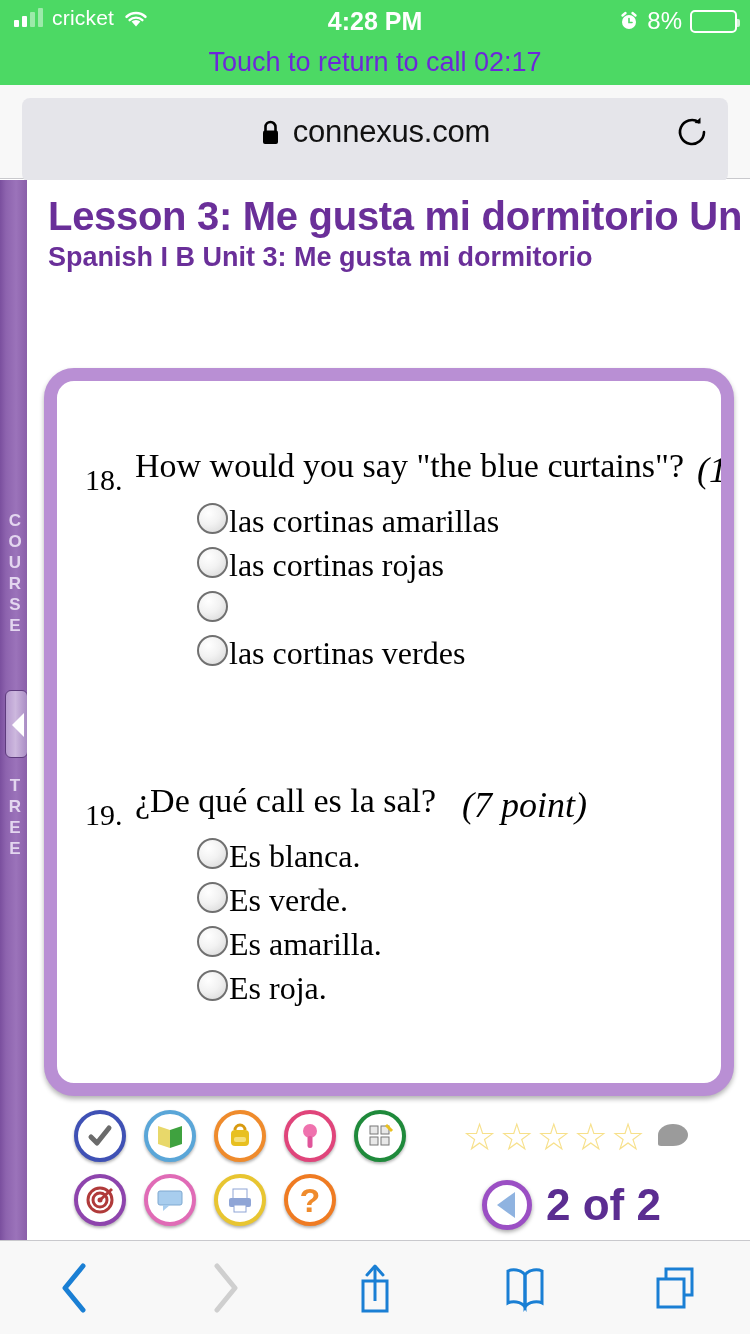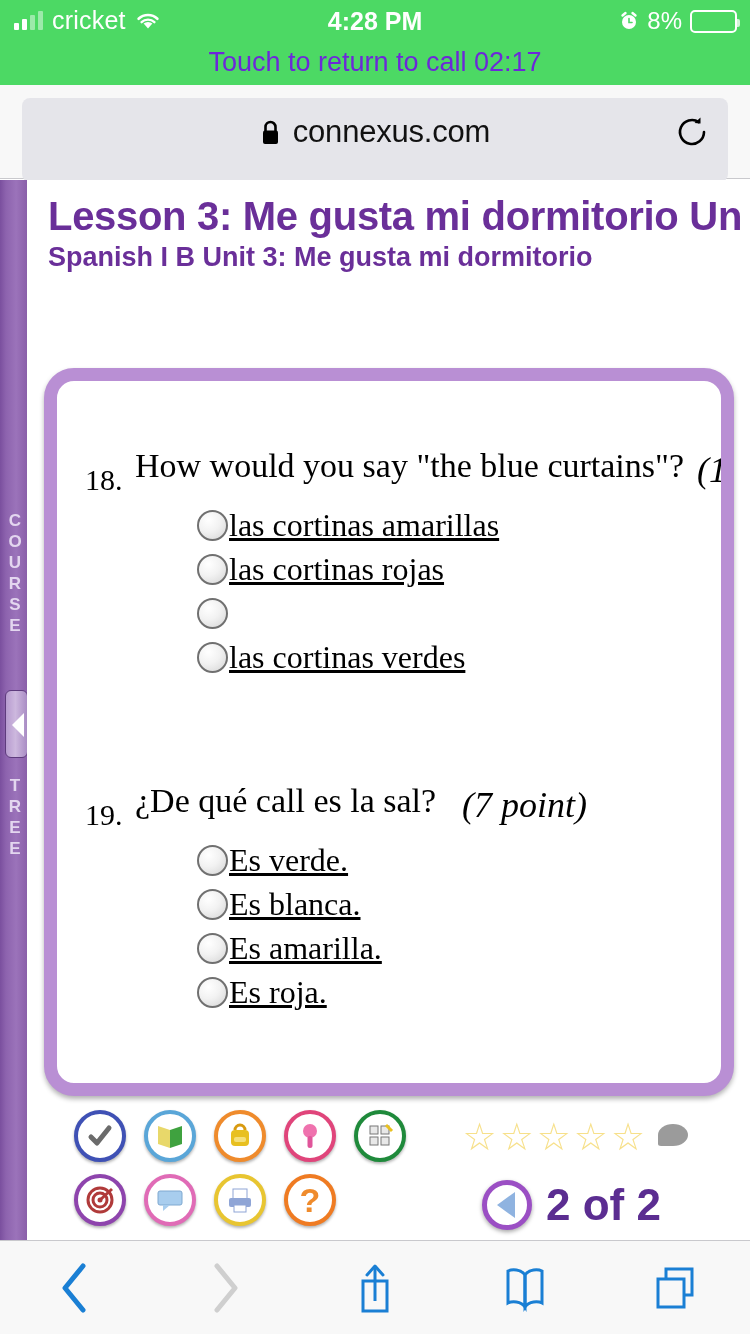--- a/index.html
+++ b/index.html
@@ -22,21 +22,21 @@
   .sb-left {
     position: absolute; left: 14px; top: 6px;
     display: flex; align-items: center; gap: 9px;
   }
   .sig { display: flex; align-items: flex-end; gap: 3px; height: 18px; }
   .sig i { display: block; width: 5px; background: #ffffff; border-radius: 1px; }
   .sig i:nth-child(1) { height: 7px; }
   .sig i:nth-child(2) { height: 11px; }
   .sig i:nth-child(3) { height: 15px; opacity: .45; }
   .sig i:nth-child(4) { height: 19px; opacity: .45; }
-  .carrier { font-size: 25px; letter-spacing: .2px; }
+  .carrier { font-size: 21px; letter-spacing: .2px; }
   .wifi { width: 26px; height: 19px; }
   .sb-time {
     position: absolute; left: 0; right: 0; top: 7px;
     text-align: center; font-size: 25px; font-weight: bold;
   }
   .sb-right {
     position: absolute; right: 13px; top: 7px;
     display: flex; align-items: center; gap: 8px;
   }
   .alarm { width: 20px; height: 20px; }
@@ -179,21 +179,21 @@
     white-space: nowrap;
   }
   .q-points {
     position: absolute; top: 8px;
     font-family: "Liberation Serif", serif; font-style: italic;
     font-size: 36px; color: #000; white-space: nowrap;
   }
 
   .opts { position: absolute; left: 140px; top: 62px; }
   .opt {
-    display: flex; align-items: center; height: 44px; text-decoration: underline;
+    display: flex; align-items: flex-start; height: 44px;
   }
   .radio {
     width: 31px; height: 31px; border-radius: 50%;
     border: 2px solid #707070; flex: 0 0 auto;
     background: radial-gradient(circle at 35% 30%, #ffffff 0%, #f2f2f2 45%, #d4d4d4 100%);
   }
   .opt-label {
     font-family: "Liberation Serif", serif; font-size: 32px; color: #000;
     white-space: nowrap; margin-left: 1px;
   }
@@ -354,25 +354,25 @@
 
           <div class="q-block" style="top:395px">
             <div class="q-head">
               <span class="q-num">19.</span>
               <span class="q-text">¿De qué call es la sal?</span>
               <span class="q-points" style="left:405px">(7 point)</span>
             </div>
             <div class="opts">
               <label class="opt">
                 <span class="radio"></span>
+                <span class="opt-label">Es blanca.</span>
+              </label>
+              <label class="opt">
+                <span class="radio"></span>
                 <span class="opt-label">Es verde.</span>
-              </label>
-              <label class="opt">
-                <span class="radio"></span>
-                <span class="opt-label">Es blanca.</span>
               </label>
               <label class="opt">
                 <span class="radio"></span>
                 <span class="opt-label">Es amarilla.</span>
               </label>
               <label class="opt">
                 <span class="radio"></span>
                 <span class="opt-label">Es roja.</span>
               </label>
             </div>

